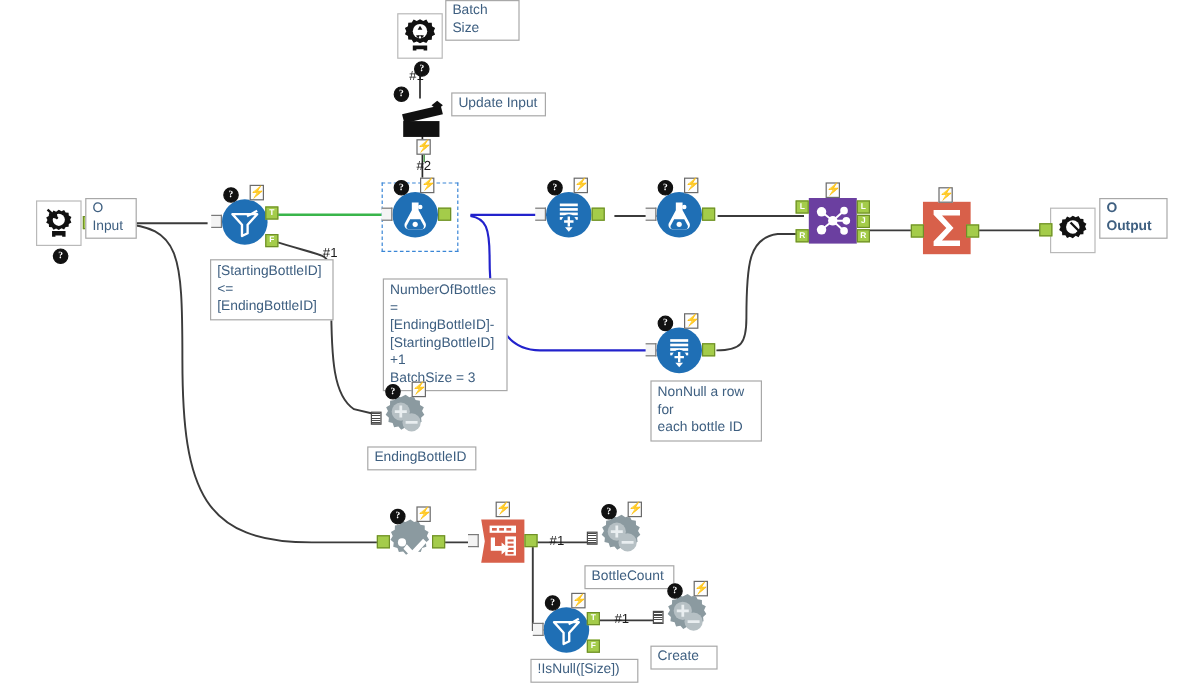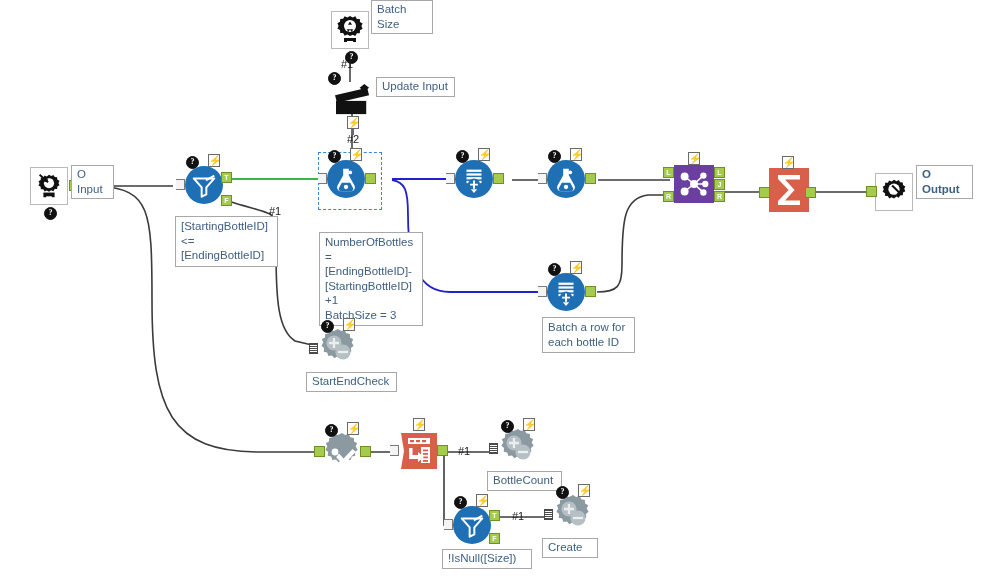--- a/index.html
+++ b/index.html
@@ -276,21 +276,21 @@
       <circle cx="16" cy="22" r="6.5" fill="#1f6fb5"></circle>
       <path d="M16 17.5 v9 M11.8 22 h8.4" stroke="#fff" stroke-width="2.1"></path>
       <path d="M16 31 l-3.4-4 h6.8z" fill="#fff"></path>
     </svg>
   </div>
   <div class="inport" style="left:-9px;top:13px;"></div>
   <div class="port" style="left:38px;top:13px;"></div>
   <div class="badge-q" style="left:1px;top:-10px;">?</div>
   <div class="badge-lt" style="left:23px;top:-12px;">⚡</div>
 </div>
-<div class="note" style="left:542px;top:317px;width:93px;">Batch a row for
+<div class="note" style="left:542px;top:317px;width:93px;">NonNull a row for
 each bottle ID</div>
 
 <div class="node" style="left:674px;top:165px;">
   <div class="purple">
     <svg width="32" height="30" viewBox="0 0 34 32">
       <circle cx="17" cy="16" r="4.2" fill="#fff"></circle>
       <circle cx="7" cy="8" r="4.2" fill="#fff"></circle>
       <circle cx="7" cy="24" r="4.2" fill="#fff"></circle>
       <circle cx="27" cy="7" r="3.4" fill="#fff"></circle>
       <circle cx="29" cy="16" r="3.4" fill="#fff"></circle>
@@ -338,21 +338,21 @@
       <circle cx="16" cy="15" r="7.6" fill="#b6c0c4"></circle>
       <path d="M16 10 v10 M11 15 h10" stroke="#e9eef0" stroke-width="2.3"></path>
       <circle cx="25" cy="24" r="7.6" fill="#b6c0c4"></circle>
       <path d="M20 24 h10" stroke="#e9eef0" stroke-width="2.3"></path>
     </svg>
   </div>
   <div class="hatch" style="left:-9px;top:15px;"></div>
   <div class="badge-q" style="left:3px;top:-8px;">?</div>
   <div class="badge-lt" style="left:25px;top:-10px;">⚡</div>
 </div>
-<div class="note tight" style="left:306px;top:372px;width:91px;">StartEndCheck</div>
+<div class="note tight" style="left:306px;top:372px;width:91px;">EndingBottleID</div>
 
 <div class="node" style="left:322px;top:432px;">
   <div class="gearnode">
     <svg width="40" height="40" viewBox="0 0 40 40">
       <path d="M20 1 l3.1 2 3.5-1 1.7 3.3 3.6 .6 .1 3.6 3.2 1.8-1.5 3.3 1.9 3.1-2.7 2.4 .4 3.6-3.5 .9-1.2 3.4-3.6-.5-2.4 2.7-3.1-1.9-3.1 1.9-2.4-2.7-3.6 .5-1.2-3.4-3.5-.9 .4-3.6-2.7-2.4 1.9-3.1-1.5-3.3 3.2-1.8 .1-3.6 3.6-.6 1.7-3.3 3.5 1z" fill="#8b9aa0"></path>
       <circle cx="13" cy="20" r="3.4" fill="#fff"></circle>
       <path d="M17 21.5 l4.6 5 9-9.5 3 2.8 -12 13.5 -7.4-8z" fill="#fff"></path>
     </svg>
   </div>
   <div class="port" style="left:-8px;top:14px;"></div>

